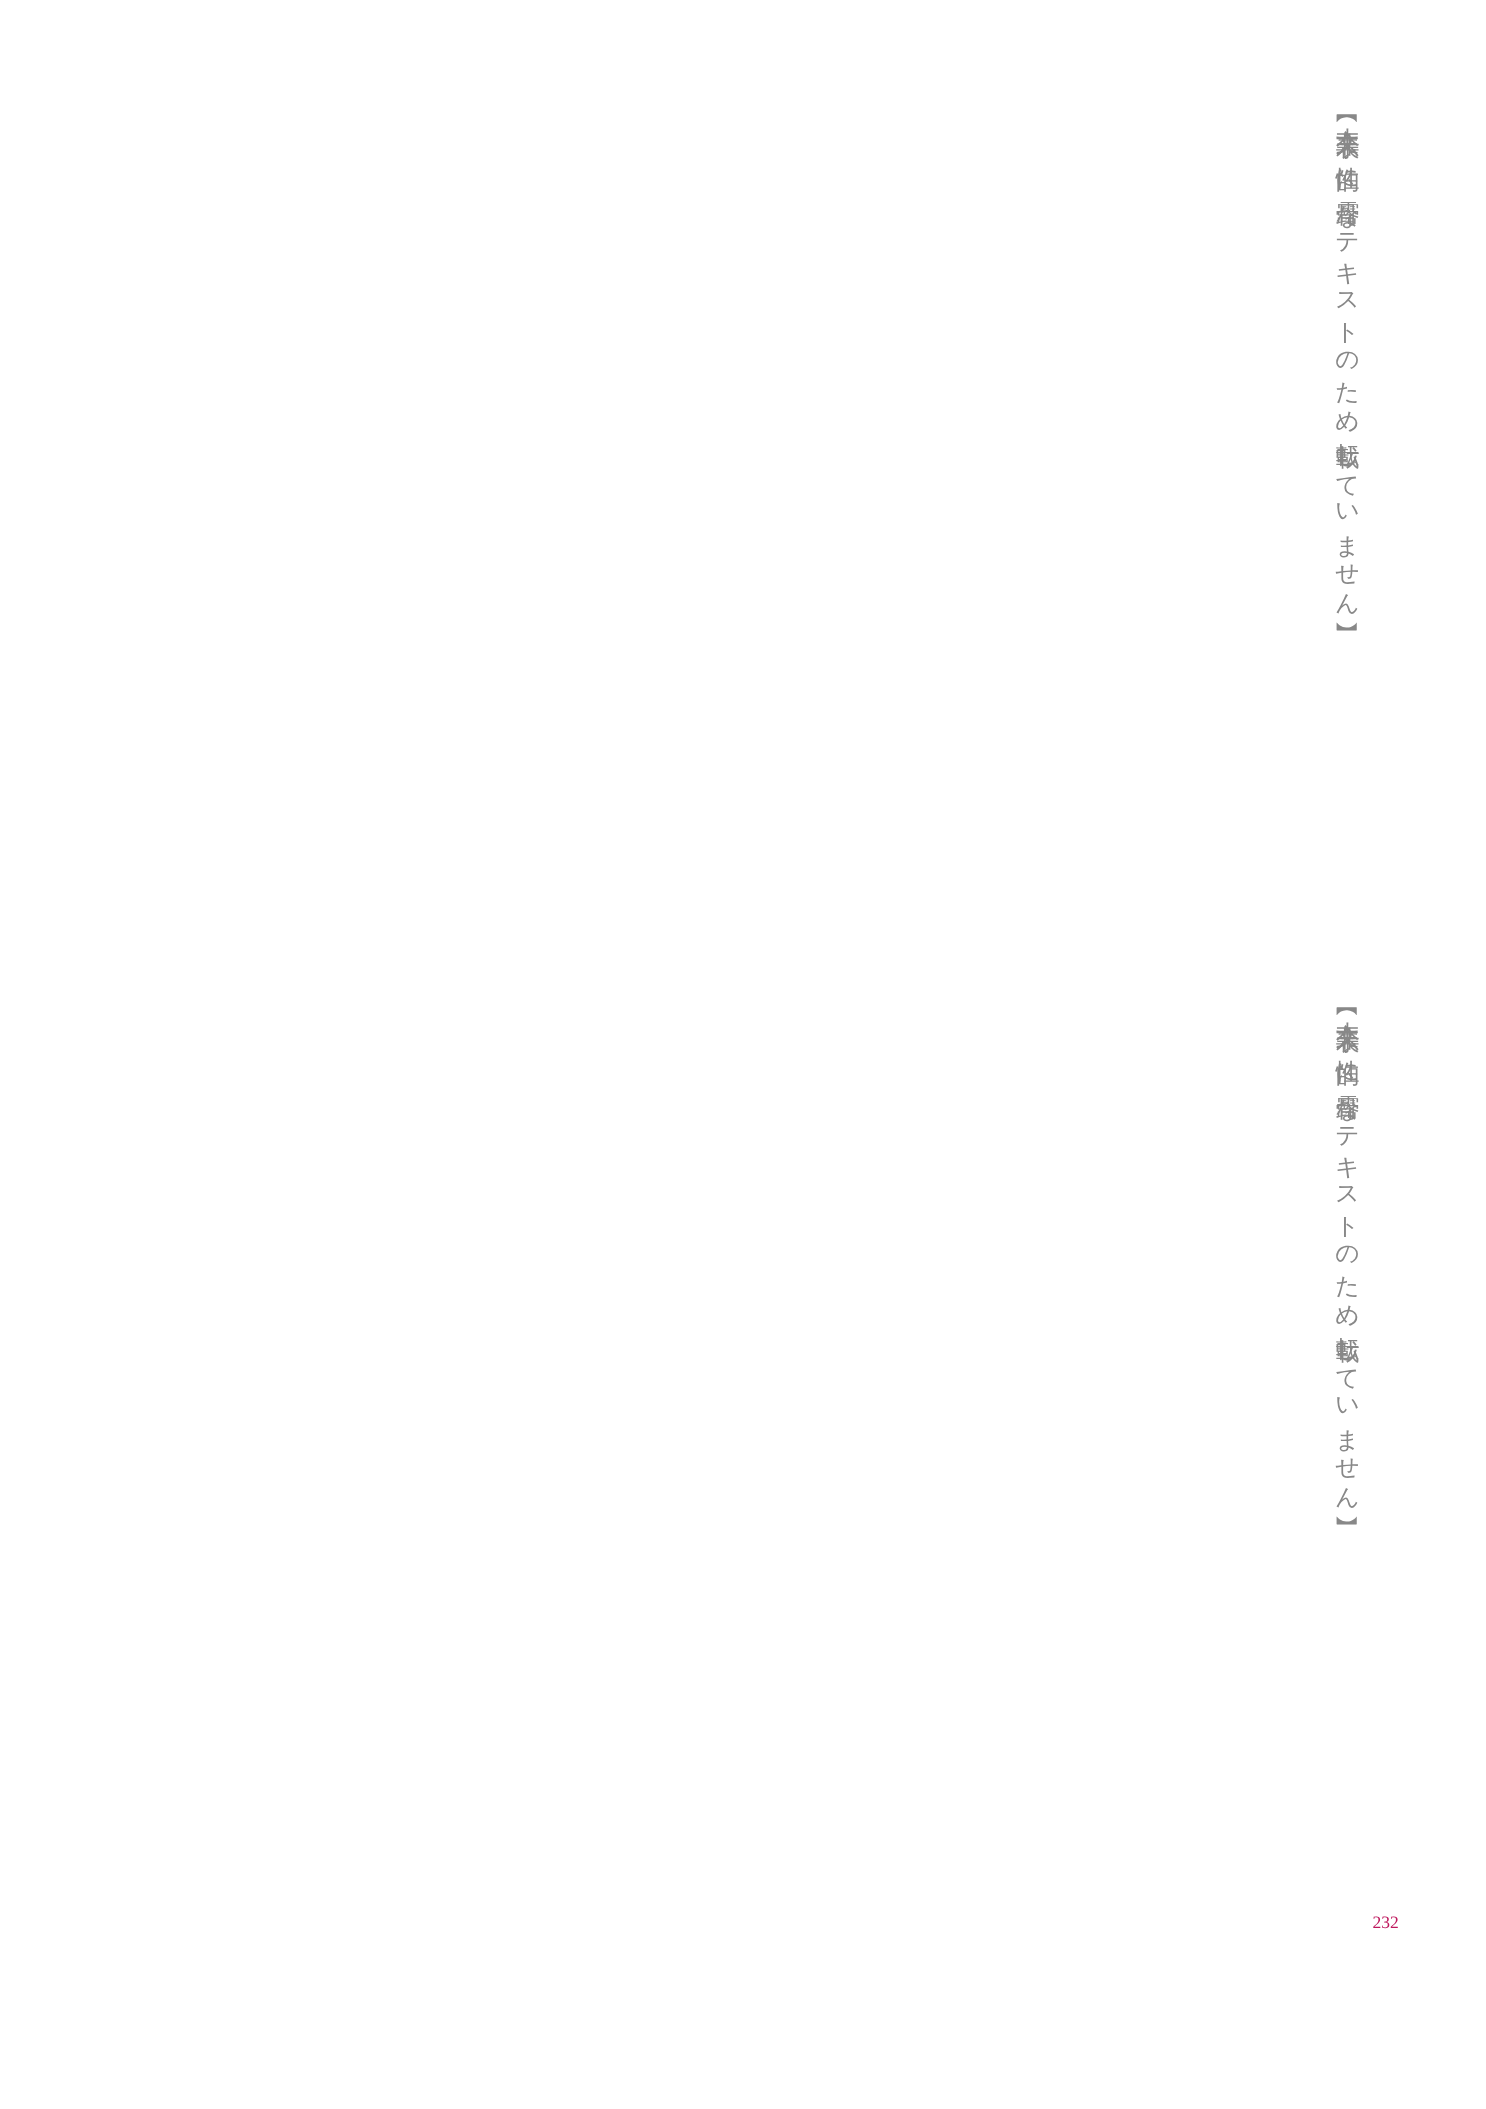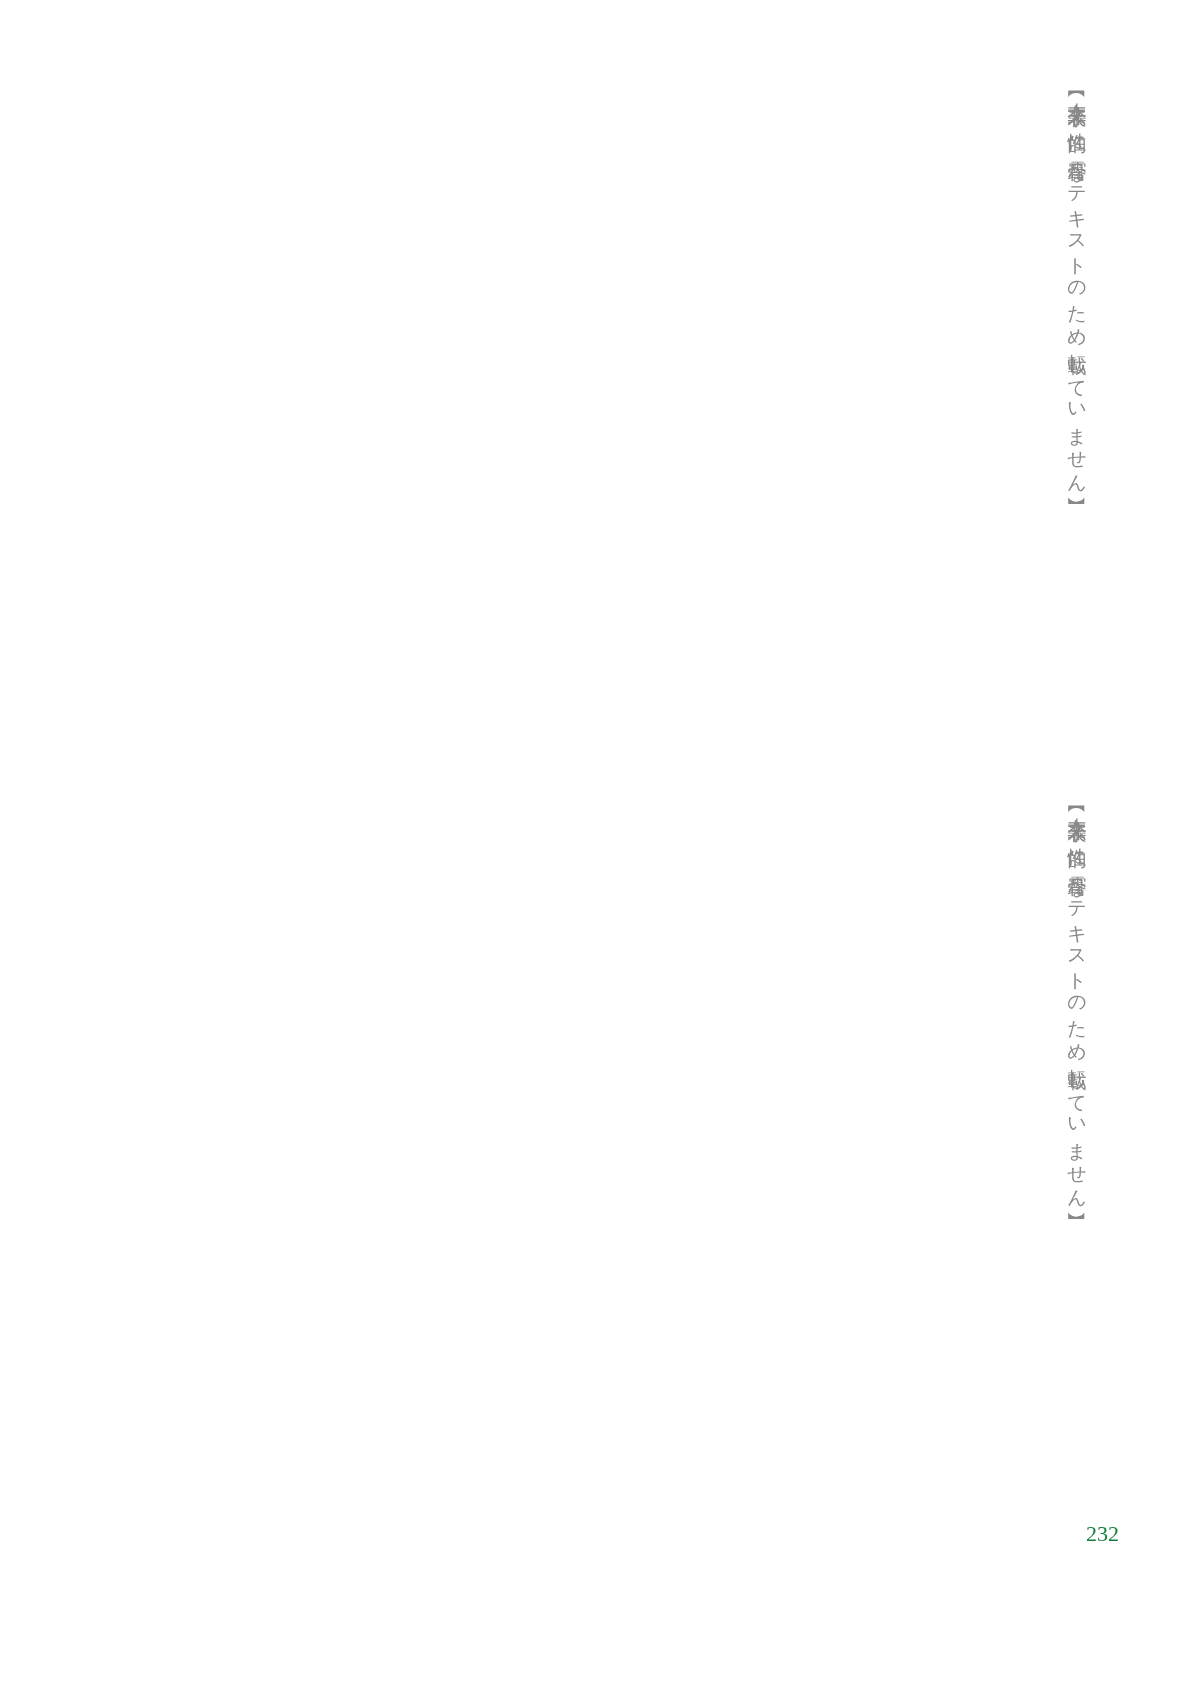--- a/index.html
+++ b/index.html
@@ -30,22 +30,22 @@
   .band-top { top: 85px;  height: 665px; }
   .band-bottom { top: 800px; height: 665px; }
   .redaction-note {
     color: #888888;
     font-size: 19px;
   }
   .page-number {
     position: absolute;
     right: 70px;
     bottom: 140px;
-    font-size: 22px;
-    color: #15803d;
+    font-size: 14px;
+    color: #be185d;
     writing-mode: horizontal-tb;
   }
 </style>
 </head>
 <body>
 
 <div class="page">
 
   <div class="text-band band-top">
     <span class="redaction-note">【本文非表示：性的に露骨なテキストのため転載していません】</span>

